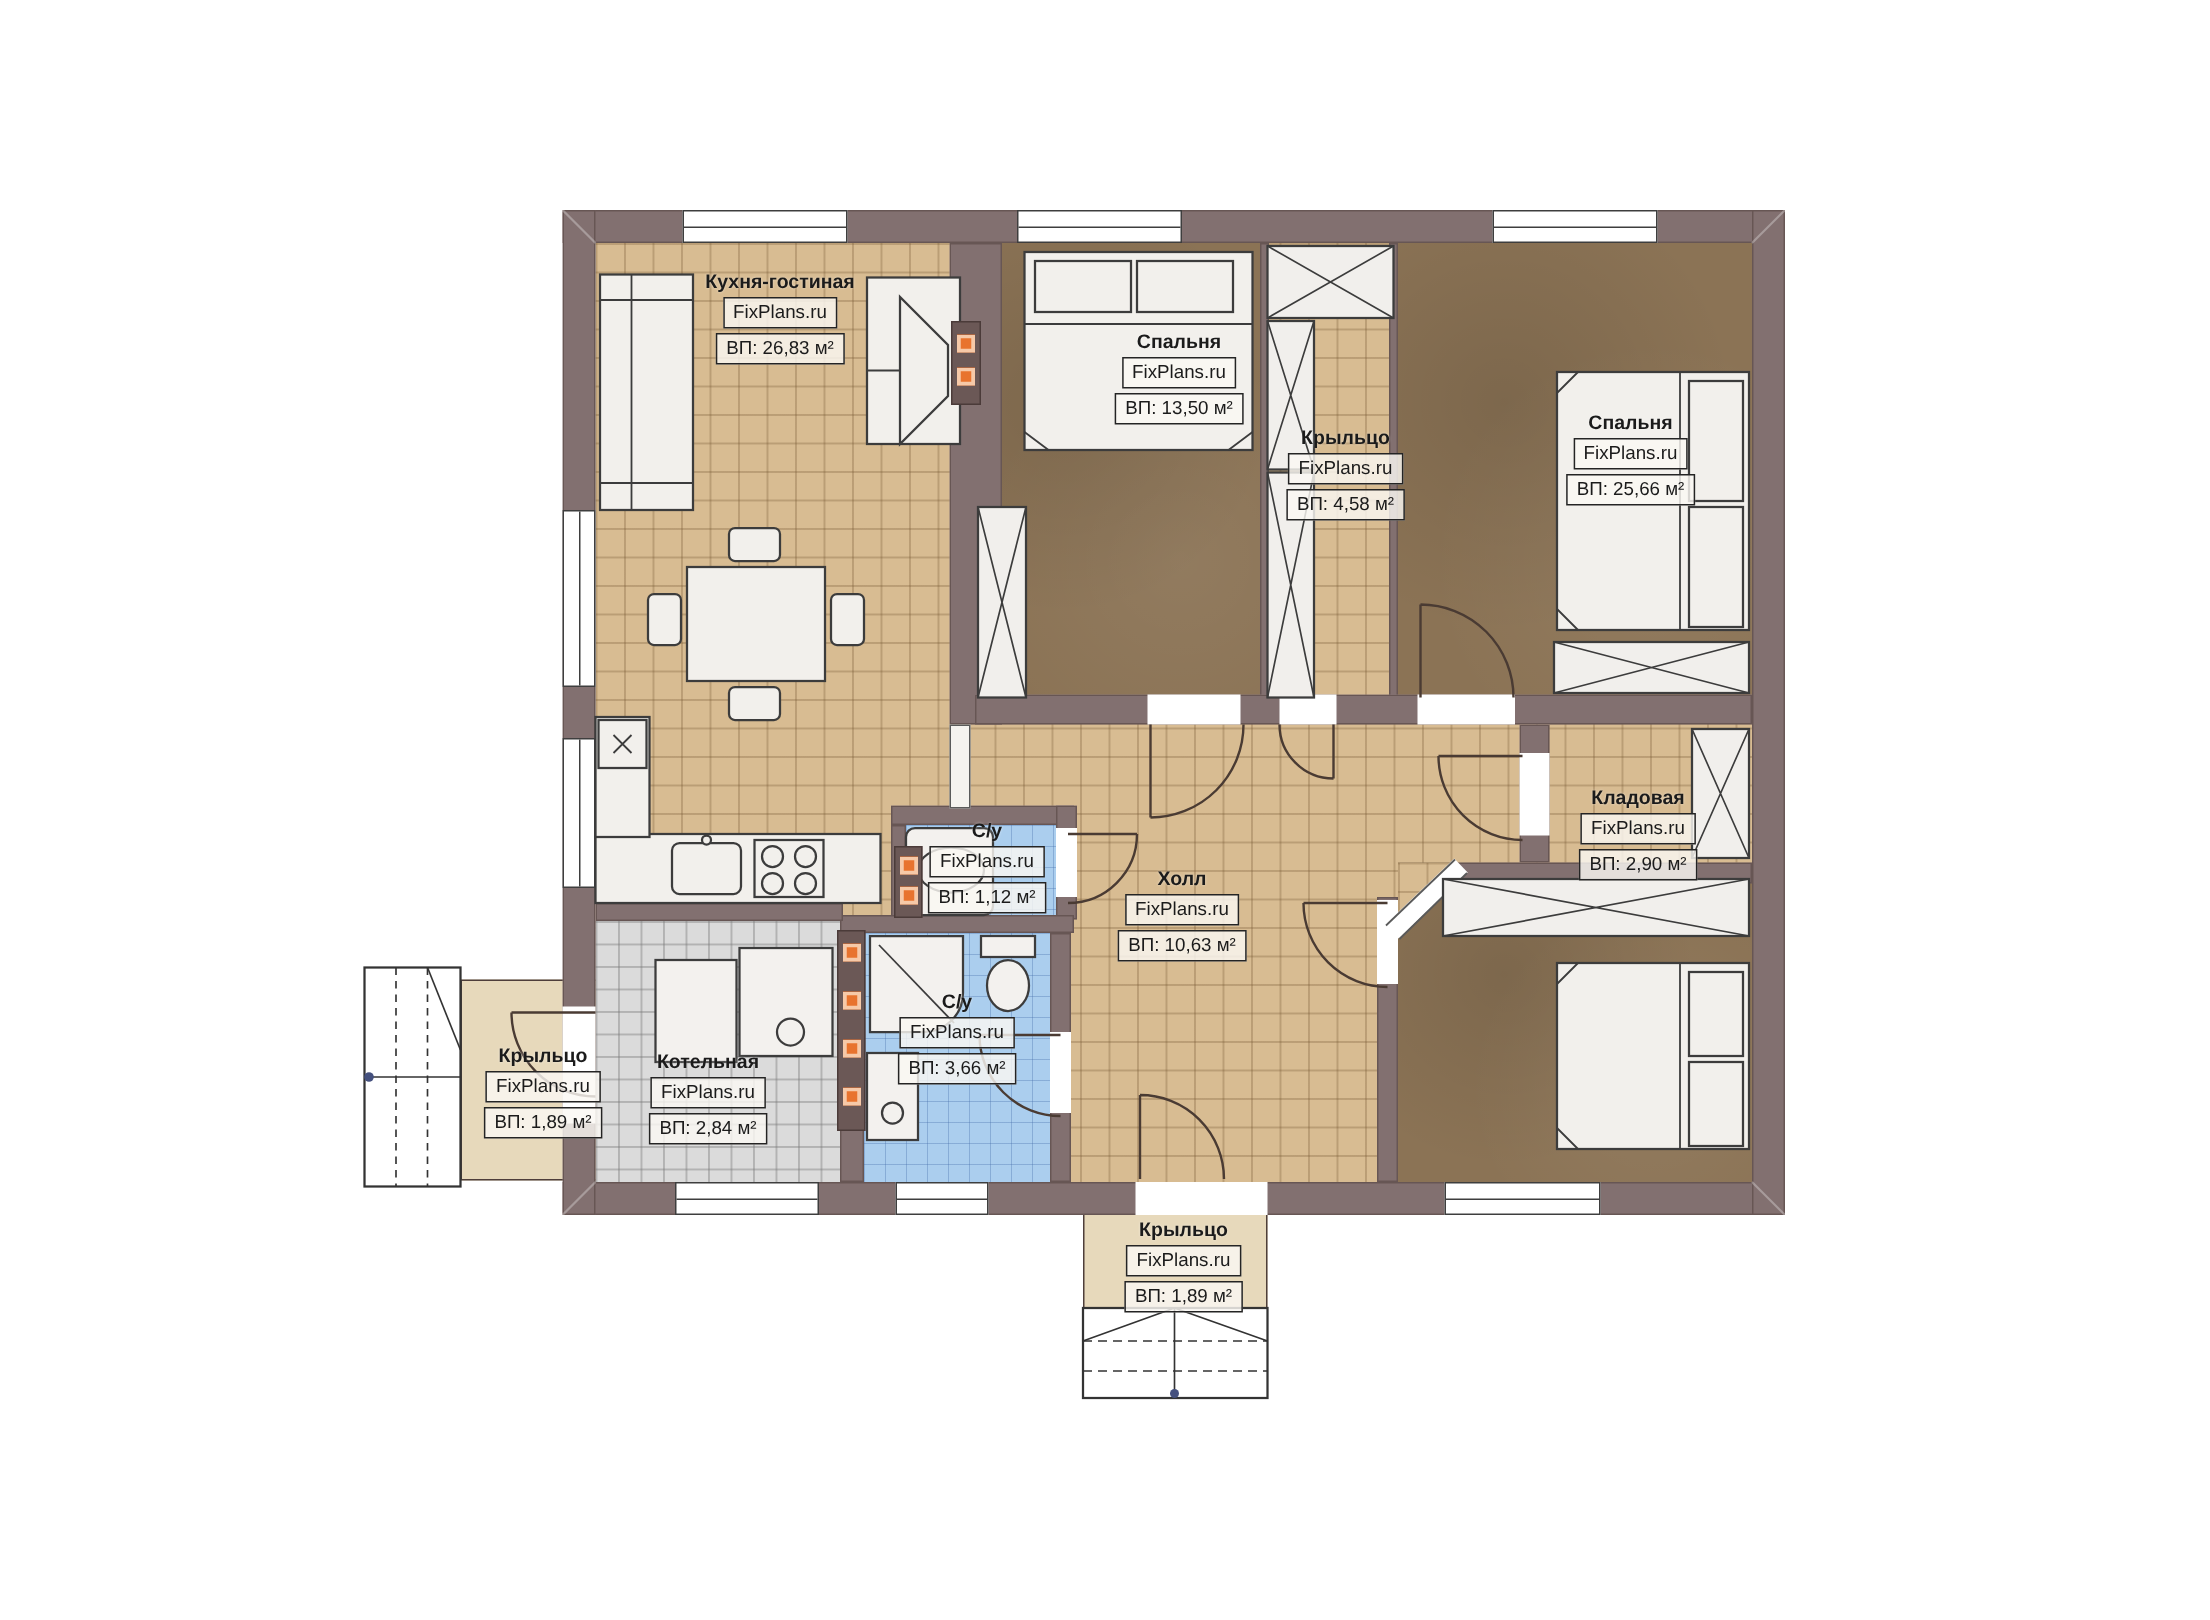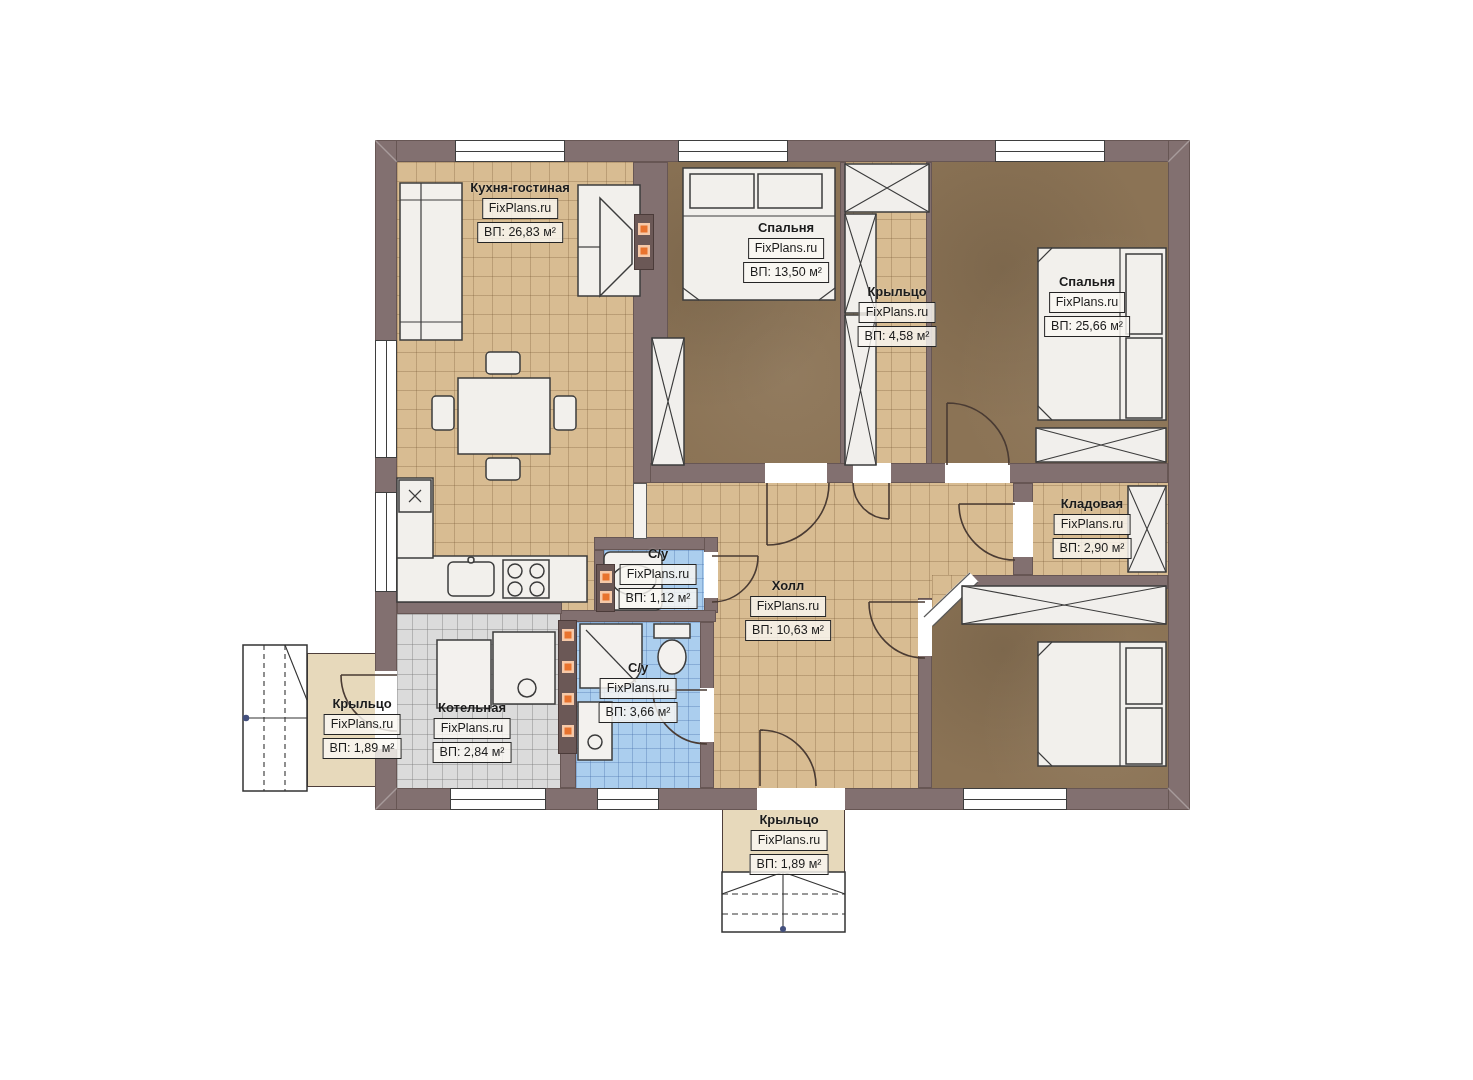--- a/index.html
+++ b/index.html
@@ -294,21 +294,21 @@
     <span class="tag">FixPlans.ru</span>
     <span class="tag">ВП: 4,58 м²</span>
   </div>
 
   <div class="label" style="left:1087px;top:274px">
     <div class="room-name">Спальня</div>
     <span class="tag">FixPlans.ru</span>
     <span class="tag">ВП: 25,66 м²</span>
   </div>
 
-  <div class="label" style="left:1092px;top:496px">
+  <div class="label" style="left:1092px;top:524px">
     <div class="room-name">Кладовая</div>
     <span class="tag">FixPlans.ru</span>
     <span class="tag">ВП: 2,90 м²</span>
   </div>
 
   <div class="label" style="left:788px;top:578px">
     <div class="room-name">Холл</div>
     <span class="tag">FixPlans.ru</span>
     <span class="tag">ВП: 10,63 м²</span>
   </div>

